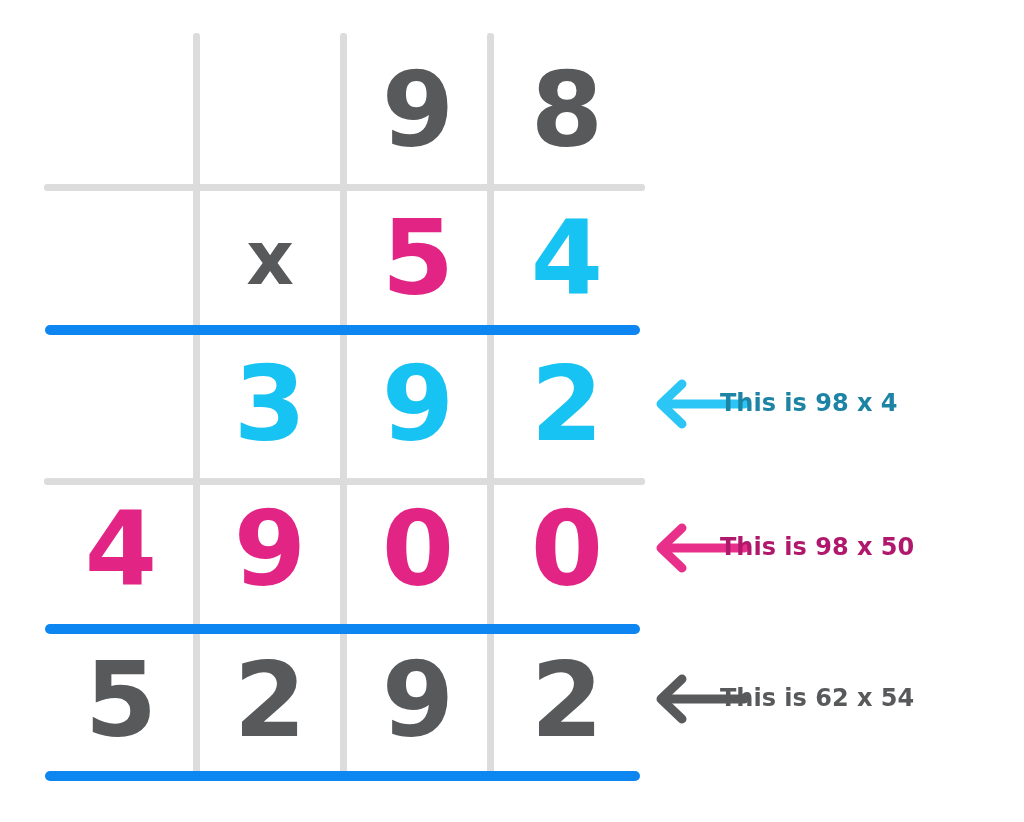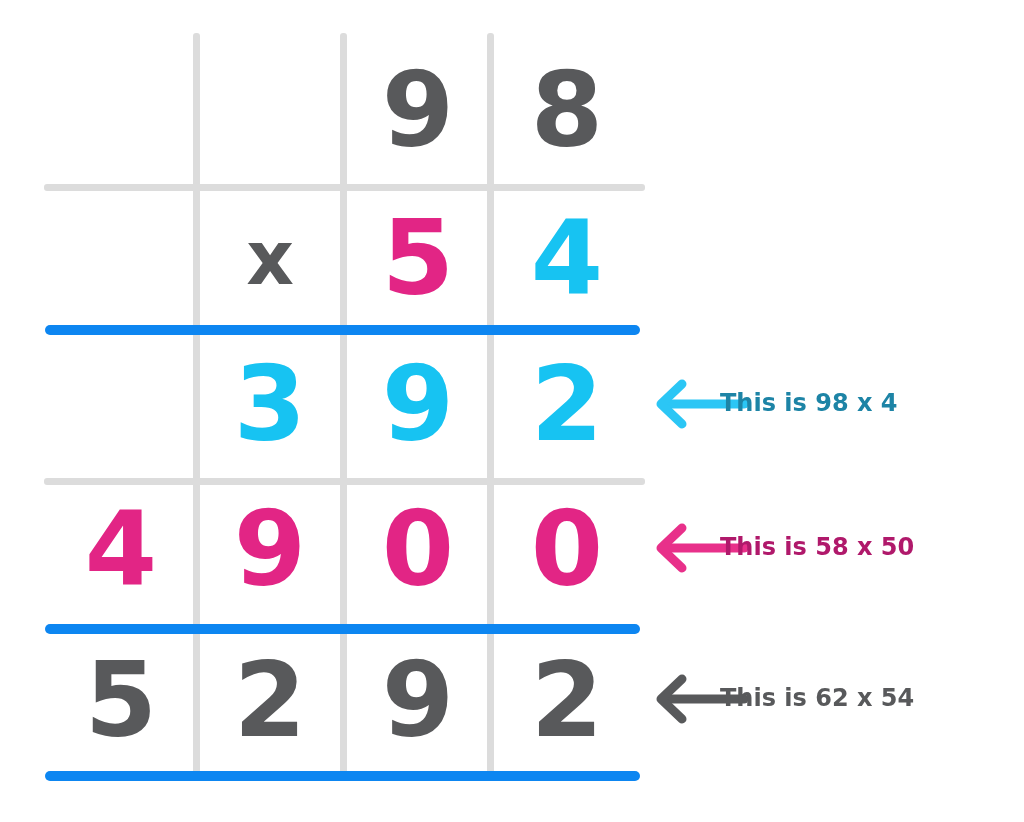--- a/index.html
+++ b/index.html
@@ -105,21 +105,21 @@
   <svg class="arrow" style="top: 376px; color: rgb(43, 198, 245);" viewBox="0 0 100 56">
     <line x1="12" y1="28" x2="92" y2="28" stroke="currentColor" stroke-width="9" stroke-linecap="round"></line>
     <polyline points="30,8 9,28 30,48" fill="none" stroke="currentColor" stroke-width="9" stroke-linecap="round" stroke-linejoin="round"></polyline>
   </svg>
   <span class="ann-label" style="top: 382px; color: rgb(29, 132, 166);">This is 98 x 4</span>
 
   <svg class="arrow" style="top: 520px; color: rgb(232, 48, 138);" viewBox="0 0 100 56">
     <line x1="12" y1="28" x2="92" y2="28" stroke="currentColor" stroke-width="9" stroke-linecap="round"></line>
     <polyline points="30,8 9,28 30,48" fill="none" stroke="currentColor" stroke-width="9" stroke-linecap="round" stroke-linejoin="round"></polyline>
   </svg>
-  <span class="ann-label" style="top: 526px; color: rgb(176, 25, 107);">This is 58 x 50</span>
+  <span class="ann-label" style="top: 526px; color: rgb(176, 25, 107);">This is 98 x 50</span>
 
   <svg class="arrow" style="top: 671px; color: rgb(88, 89, 91);" viewBox="0 0 100 56">
     <line x1="12" y1="28" x2="92" y2="28" stroke="currentColor" stroke-width="9" stroke-linecap="round"></line>
     <polyline points="30,8 9,28 30,48" fill="none" stroke="currentColor" stroke-width="9" stroke-linecap="round" stroke-linejoin="round"></polyline>
   </svg>
   <span class="ann-label" style="top: 677px; color: rgb(88, 89, 91);">This is 62 x 54</span>
 
 </div>
 
 </body></html>

